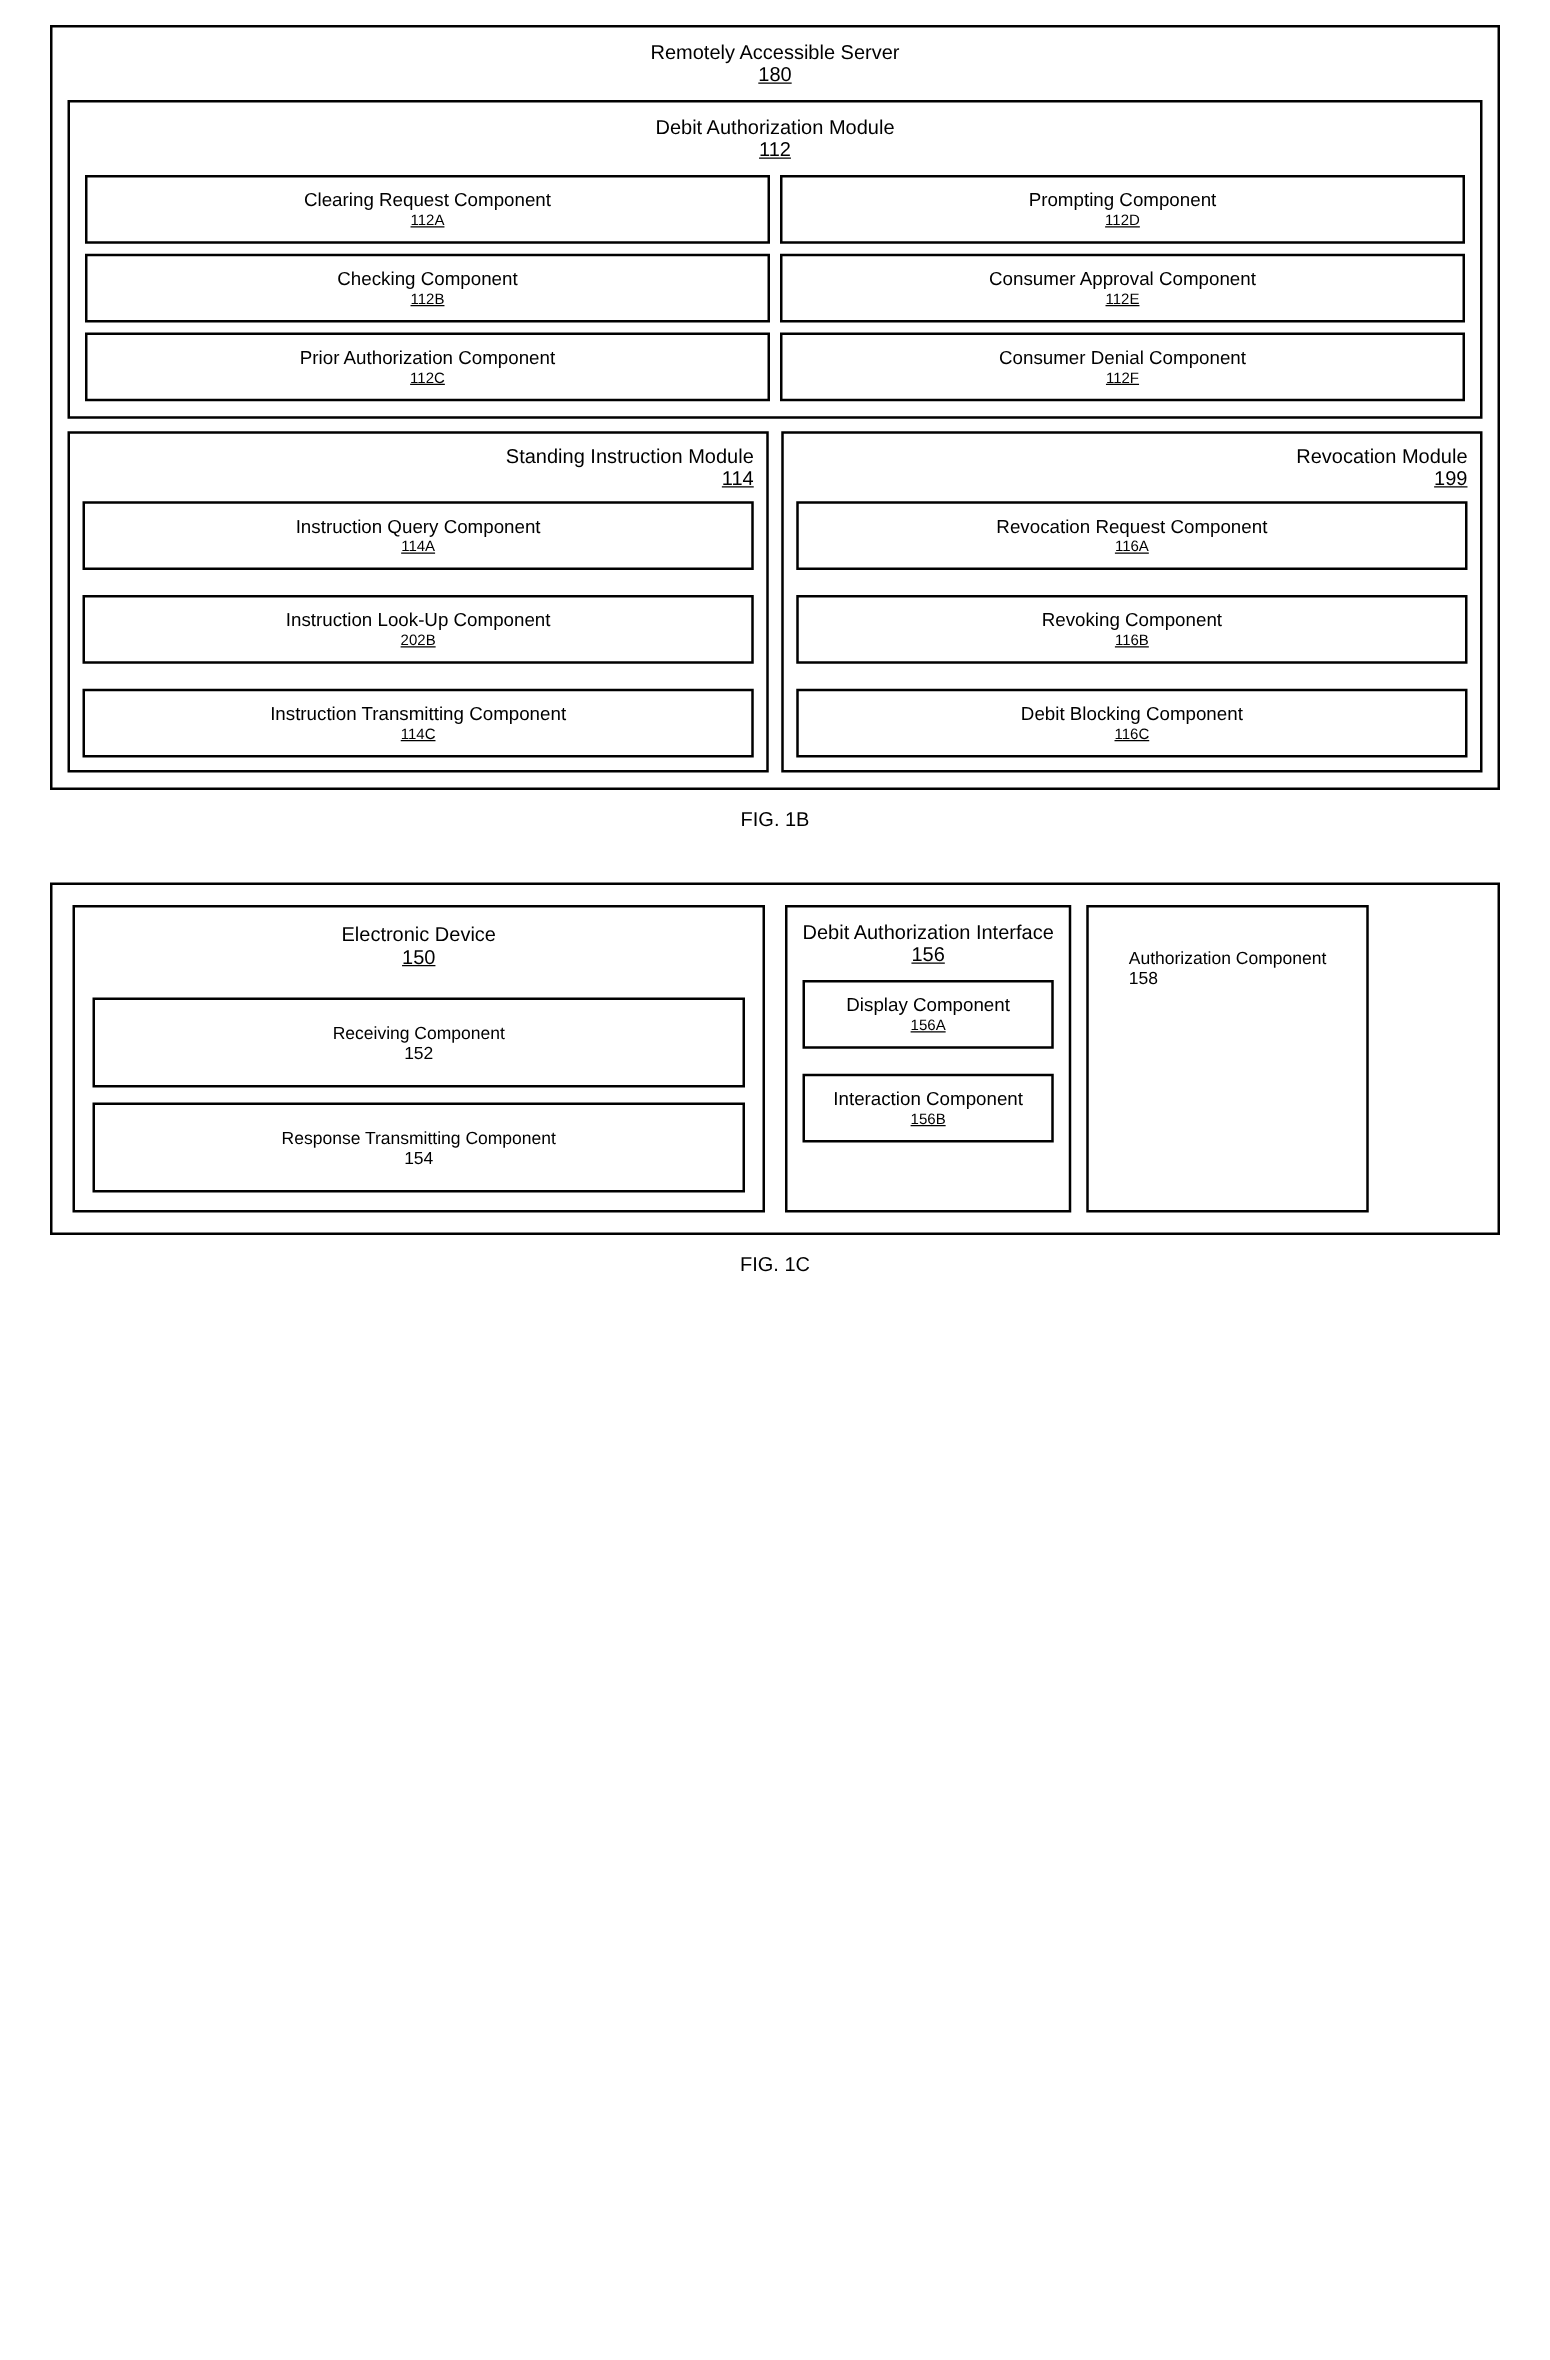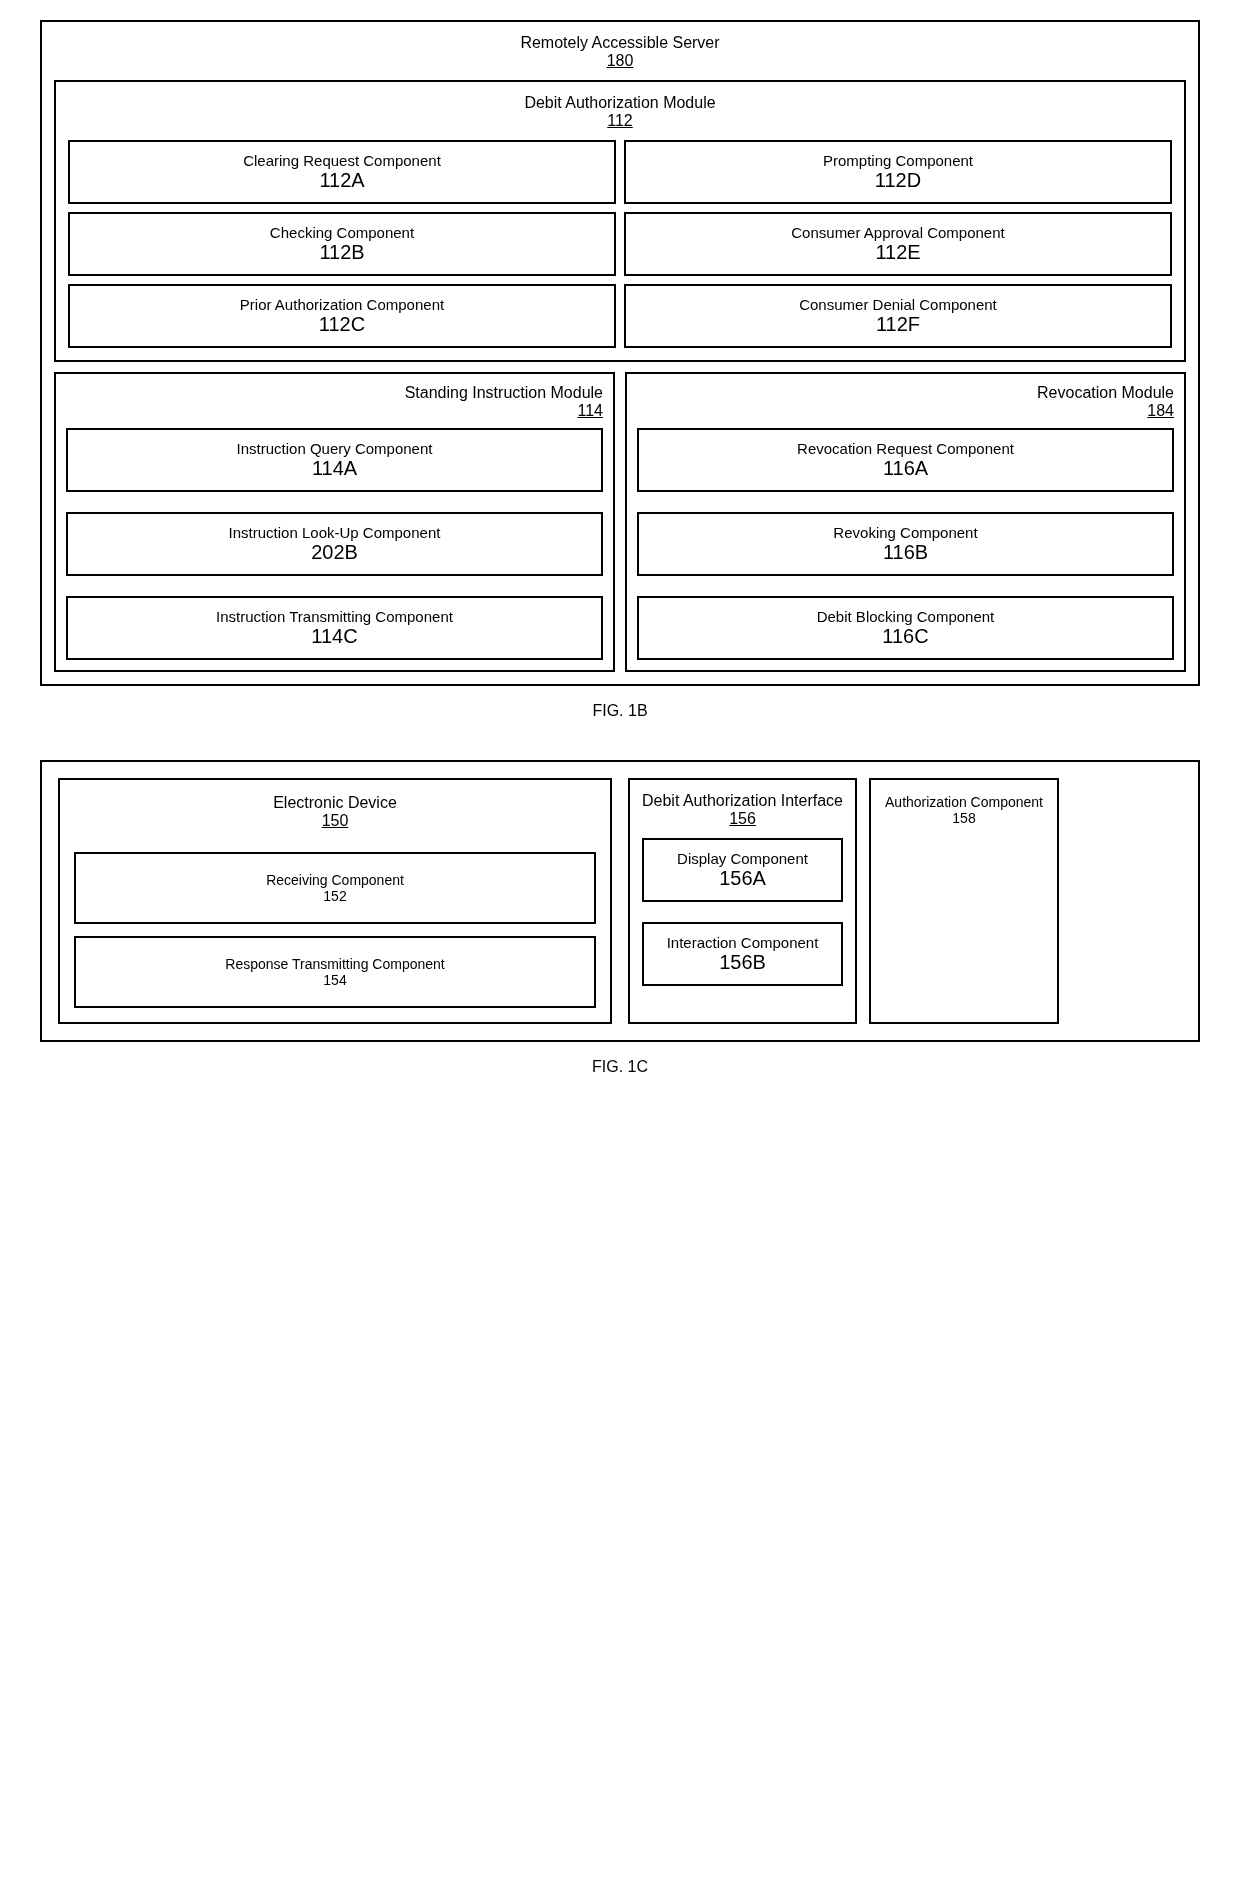--- a/index.html
+++ b/index.html
@@ -48,21 +48,22 @@
     }
     .inner-box {
       border: 2px solid #000;
       padding: 10px 12px;
       text-align: center;
     }
     .inner-box .name {
       font-size: 15px;
     }
     .inner-box .ref {
-      font-size: 20px;
+      text-decoration: underline;
+      font-size: 12px;
     }
     .modules-row {
       display: grid;
       grid-template-columns: 1fr 1fr;
       gap: 10px;
       margin-top: 10px;
     }
     .module-box {
       border: 2px solid #000;
       padding: 10px;
@@ -107,22 +108,21 @@
       display: flex;
       flex-direction: row;
       gap: 12px;
     }
     .fig1c-right-top {
       border: 2px solid #000;
       padding: 12px;
     }
     .fig1c-right-bottom {
       border: 2px solid #000;
-      padding: 14px;
-      text-align: center;
+      padding: 32px;
     }
     .tall-inner-box {
       border: 2px solid #000;
       padding: 18px 12px;
       text-align: center;
     }
   </style>
 </head>
 <body>
 
@@ -187,21 +187,21 @@
             <div class="inner-box">
               <div class="name">Instruction Transmitting Component</div>
               <div class="ref">114C</div>
             </div>
           </div>
         </div>
 
         <div class="module-box">
           <div class="box-title">
             <div class="name">Revocation Module</div>
-            <div class="ref">184</div>
+            <div class="ref">199</div>
           </div>
           <div class="module-inner-list">
             <div class="inner-box">
               <div class="name">Revocation Request Component</div>
               <div class="ref">116A</div>
             </div>
             <div class="inner-box">
               <div class="name">Revoking Component</div>
               <div class="ref">116B</div>
             </div>

